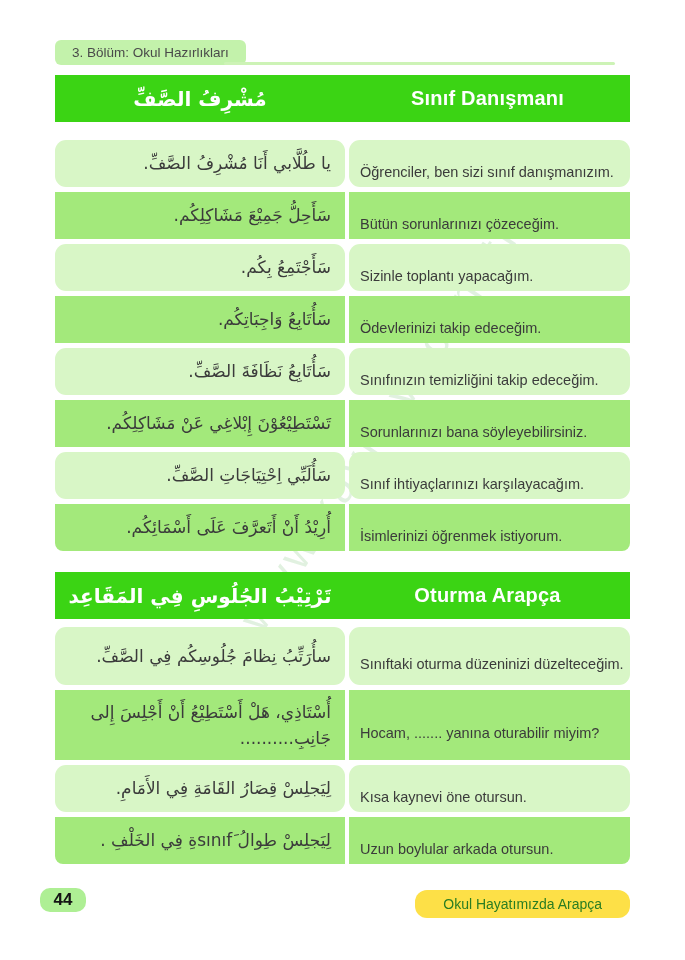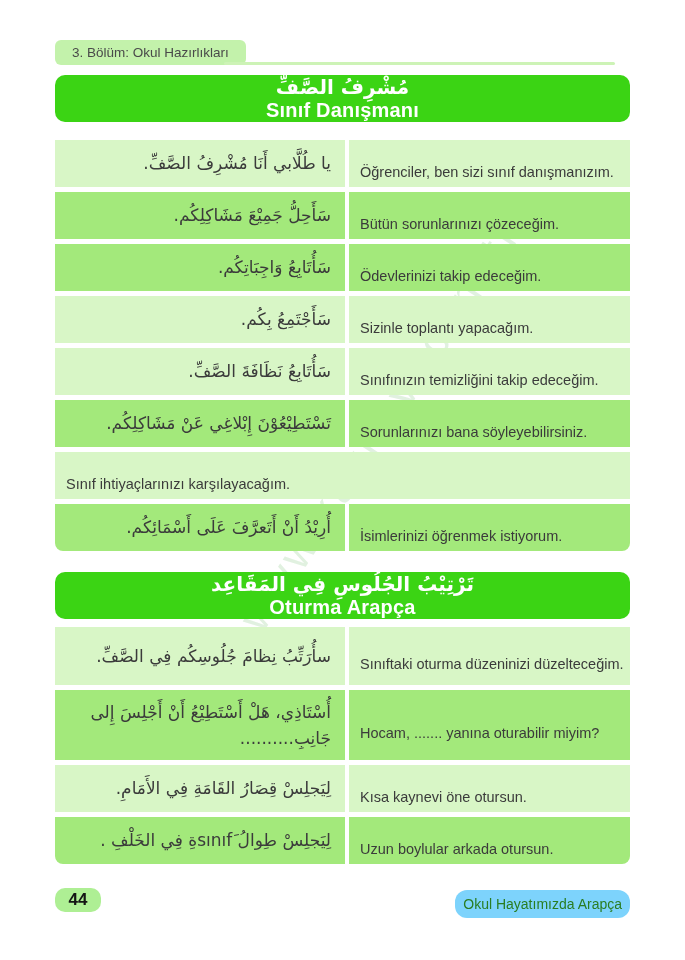--- a/index.html
+++ b/index.html
@@ -19,54 +19,54 @@
   }
   .watermark{
     position:absolute;left:30px;top:400px;width:700px;text-align:center;
     transform:rotate(-57deg);font-size:44px;letter-spacing:5px;
     color:rgba(141,199,134,0.26);white-space:nowrap;pointer-events:none;
   }
   .tbl{position:absolute;left:55px;width:575px;}
   .tbl1{top:75px;}
   .tbl2{top:572px;}
   .thead{
-    display:flex;height:47px;background:#3bd414;border-radius:10px;
+    display:flex;height:47px;background:#3bd414;border-radius:0;
     color:#ffffff;font-weight:bold;align-items:center;
-    position:relative;z-index:2;flex-direction:column;
+    position:relative;z-index:2;
   }
   .th-ar{width:290px;text-align:center;font-size:20px;font-family:"DejaVu Sans",sans-serif;direction:rtl;}
   .th-tr{flex:1;text-align:center;font-size:20px;letter-spacing:.2px;}
   .tbl1 .thead{margin-bottom:18px;}
   .tbl2 .thead{margin-bottom:8px;}
   .row{display:flex;gap:4px;margin-bottom:5px;min-height:47px;position:relative;z-index:2;}
   .row>div{display:flex;align-items:center;box-sizing:border-box;}
   .row-tall1{min-height:58px;}
   .row-tall2{min-height:70px;}
   .cell-ar{
     width:290px;justify-content:flex-start;direction:rtl;text-align:right;
     padding:4px 14px 4px 6px;
     font-family:"DejaVu Sans",sans-serif;font-size:17px;color:#3b3b3b;line-height:1.55;
   }
   .cell-tr{
     flex:1;justify-content:flex-start;
     padding:21px 6px 4px 11px;
     font-size:14.5px;color:#3b3b3b;line-height:1.4;
   }
-  .light>div{background:#d8f6c6;}
+  .light>div{background:#d8f6c6;border-radius:11px;}
   .dark>div{background:#a3e97b;}
   .tbl .row:last-child .cell-ar{border-radius:0 0 0 8px;}
   .tbl .row:last-child .cell-tr{border-radius:0 0 8px 0;}
   .page-num{
-    position:absolute;left:55px;top:888px;background:#aeef94;border-radius:10px;
+    position:absolute;left:40px;top:888px;background:#aeef94;border-radius:10px;
     min-width:46px;height:22px;display:flex;align-items:center;justify-content:center;
     font-weight:bold;font-size:17px;color:#141414;box-sizing:border-box;padding:12px 8px;
   }
   .book-pill{
-    position:absolute;right:55px;top:890px;background:#7dd3fc;border-radius:12px;
-    padding:6px 8px;font-size:14px;color:#2a7d22;
+    position:absolute;right:55px;top:890px;background:#fde047;border-radius:12px;
+    padding:6px 28px;font-size:14px;color:#2a7d22;
   }
 </style>
 </head>
 <body>
 
 <div class="chapter-pill">3. Bölüm: Okul Hazırlıkları</div>
 <div class="top-line"></div>
 <div class="watermark">www.kaynevi.com.tr</div>
 
 <section class="tbl tbl1">
@@ -75,37 +75,38 @@
     <div class="th-tr">Sınıf Danışmanı</div>
   </div>
   <div class="row light">
     <div class="cell-ar">يا طُلَّابي أَنَا مُشْرِفُ الصَّفِّ.</div>
     <div class="cell-tr">Öğrenciler, ben sizi sınıf danışmanızım.</div>
   </div>
   <div class="row dark">
     <div class="cell-ar">سَأَحِلُّ جَمِيْعَ مَشَاكِلِكُم.</div>
     <div class="cell-tr">Bütün sorunlarınızı çözeceğim.</div>
   </div>
+  <div class="row light">
+    <div class="cell-ar">سَأَجْتَمِعُ بِكُم.</div>
+    <div class="cell-tr">Sizinle toplantı yapacağım.</div>
+  </div>
   <div class="row dark">
     <div class="cell-ar">سَأُتَابِعُ وَاجِبَاتِكُم.</div>
     <div class="cell-tr">Ödevlerinizi takip edeceğim.</div>
-  </div>
-  <div class="row light">
-    <div class="cell-ar">سَأَجْتَمِعُ بِكُم.</div>
-    <div class="cell-tr">Sizinle toplantı yapacağım.</div>
   </div>
   <div class="row light">
     <div class="cell-ar">سَأُتَابِعُ نَظَافَةَ الصَّفِّ.</div>
     <div class="cell-tr">Sınıfınızın temizliğini takip edeceğim.</div>
   </div>
   <div class="row dark">
     <div class="cell-ar">تَسْتَطِيْعُوْنَ إِبْلاغِي عَنْ مَشَاكِلِكُم.</div>
     <div class="cell-tr">Sorunlarınızı bana söyleyebilirsiniz.</div>
   </div>
   <div class="row light">
+    <div class="cell-ar">سَأُلَبِّي اِحْتِيَاجَاتِ الصَّفِّ.</div>
     <div class="cell-tr">Sınıf ihtiyaçlarınızı karşılayacağım.</div>
   </div>
   <div class="row dark">
     <div class="cell-ar">أُرِيْدُ أَنْ أَتَعرَّفَ عَلَى أَسْمَائِكُم.</div>
     <div class="cell-tr">İsimlerinizi öğrenmek istiyorum.</div>
   </div>
 </section>
 
 <section class="tbl tbl2">
   <div class="thead">

